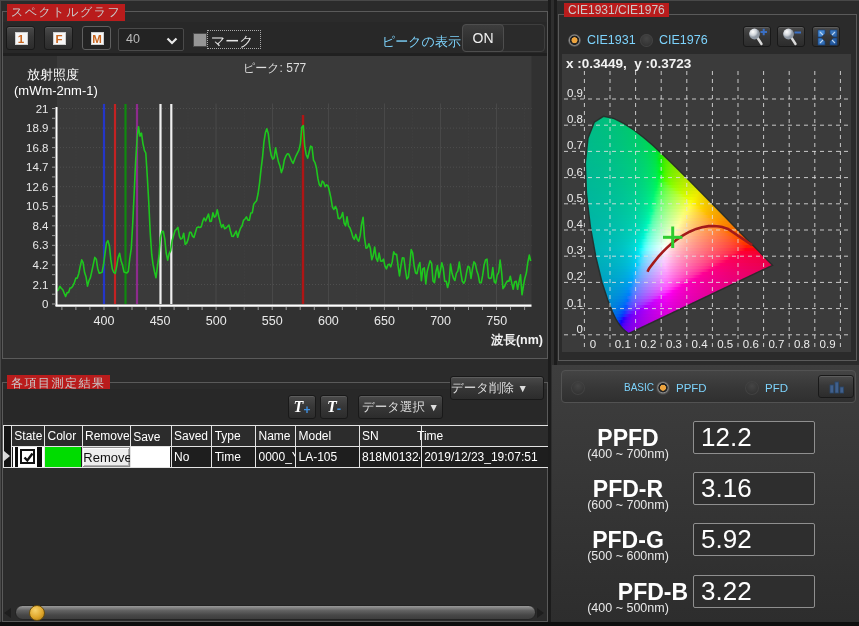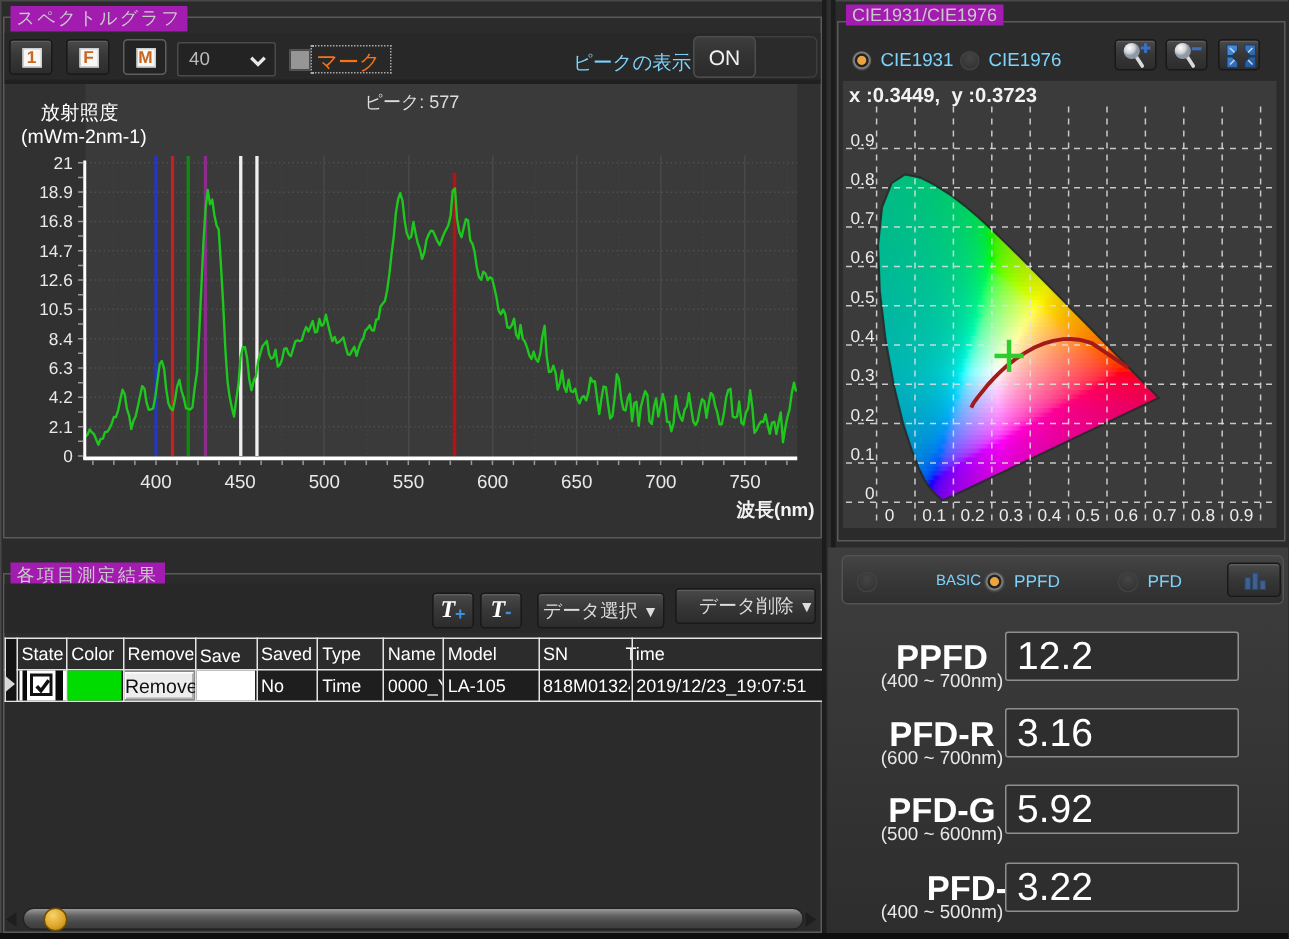--- a/index.html
+++ b/index.html
@@ -1,28 +1,28 @@
 <!DOCTYPE html>
 <html><head><meta charset="utf-8"><style>
 *{margin:0;padding:0;box-sizing:border-box}
 body{width:859px;height:626px;background:#2b2b2b;font-family:"Liberation Sans",sans-serif;position:relative;overflow:hidden}
 .abs{position:absolute}
 .gb{position:absolute;border:1px solid #5a5a5a}
-.gbt{position:absolute;background:#a21caf;color:#c9c9c9;font-size:12px;letter-spacing:1.5px;padding:0 4px;white-space:nowrap}
+.gbt{position:absolute;background:#b91c1c;color:#c9c9c9;font-size:12px;letter-spacing:1.5px;padding:0 4px;white-space:nowrap}
 .tbtn{position:absolute;background:linear-gradient(180deg,#4a4a4a,#383838 45%,#2c2c2c);border:1px solid #191919;border-radius:3px;box-shadow:inset 0 1px 0 #5d5d5d}
 .lsq{position:absolute;left:7.5px;top:5px;width:13px;height:13px;background:#f7f7f7;border:1px solid #cfcfcf;color:#c9661f;font-weight:bold;font-size:11.5px;text-align:center;line-height:12px}
 .txt{position:absolute;color:#7dd3fc;font-size:13px;white-space:nowrap}
 .radio{position:absolute;width:13px;height:13px;border-radius:50%}
 .r-on{background:radial-gradient(circle at 50% 48%,#eda43e 0 2.7px,#232323 3.3px 4.3px,#8a8a8a 5px,#444 6.5px)}
 .r-off{background:radial-gradient(circle at 50% 35%,#454545,#373737 55%,#2f2f2f 85%);box-shadow:0 0 0 1px #424242 inset}
 .vline{position:absolute;width:1.2px;background:#e3e3e3}
 .cell{position:absolute;color:#fff;font-size:12px;line-height:20px;white-space:nowrap;overflow:hidden}
 .mlab{position:absolute;width:150px;text-align:center;color:#fff;font-weight:bold;font-size:23px}
 .msub{position:absolute;width:150px;text-align:center;color:#e8e8e8;font-size:12.5px}
-.mbox{position:absolute;left:670px;width:156px;height:33px;border:1.2px solid #8f8f8f;border-radius:2px;background:#2e2e2e;color:#fff;font-size:26px;padding-left:7px;line-height:31px}
+.mbox{position:absolute;left:693px;width:122px;height:33px;border:1.2px solid #8f8f8f;border-radius:2px;background:#2e2e2e;color:#fff;font-size:26px;padding-left:7px;line-height:31px}
 </style></head><body>
 <div class="abs" style="left:0;top:0;width:859px;height:1px;background:#484848"></div>
 <div class="abs" style="left:0;top:0;width:1px;height:626px;background:#484848"></div>
 <div class="abs" style="left:3px;top:55px;width:544px;height:303px;background:#313131"></div>
 <div class="gb" style="left:2px;top:11px;width:546px;height:348px"></div>
 <div class="gbt" style="left:7px;top:4px">スペクトルグラフ</div>
 <div class="abs" style="left:3px;top:22px;width:544px;height:31px;background:#282828"></div>
 <div class="tbtn" style="left:6px;top:26px;width:29px;height:24px;">
     <div class="lsq">1</div>
   </div>
@@ -33,21 +33,21 @@
     <div class="lsq">M</div>
   </div>
 <div class="abs" style="left:118px;top:28px;width:66px;height:23px;background:#232323;border:1px solid #4a4a4a;border-radius:2px">
     <span style="position:absolute;left:7px;top:3px;font-size:12.5px;color:#b9b9b9">40</span>
     <svg style="position:absolute;right:5px;top:8px" width="12" height="8" viewBox="0 0 12 8">
       <path d="M1.5 1.5L6 6l4.5-4.5" fill="none" stroke="#e8e8e8" stroke-width="2.2"></path>
     </svg>
   </div>
 <div class="abs" style="left:207px;top:29.5px;width:54px;height:19.5px;border:1px dotted #aaa"></div>
 <div class="abs" style="left:193px;top:33px;width:14px;height:14px;background:#969696;border:1px solid #4a4a4a"></div>
-<div class="txt" style="left:211px;top:32.5px;font-size:14px;color:#f97316">マーク</div>
+<div class="txt" style="left:211px;top:32.5px;font-size:14px;color:#e5e5e5">マーク</div>
 <div class="txt" style="left:382px;top:33px">ピークの表示</div>
 <div class="abs" style="left:462px;top:24px;width:83px;height:27.5px;background:#2b2b2b;border:1px solid #3e3e3e;border-radius:4px"></div>
 <div class="abs" style="left:462px;top:24px;width:42px;height:27.5px;background:linear-gradient(180deg,#3d3d3d,#313131 55%,#2b2b2b);border:1px solid #4e4e4e;border-radius:4px;color:#f0f0f0;font-size:14px;text-align:center;line-height:26px">ON</div>
 <div class="abs" style="left:3px;top:53px;width:544px;height:2.5px;background:#202020"></div>
 <svg style="position:absolute;left:3px;top:55px" width="544" height="303" viewBox="3 55 544 303" font-family="'Liberation Sans',sans-serif">
     <rect x="57" y="56" width="474.5" height="249.5" fill="#3a3a3a"></rect>
     <line x1="76" y1="103.5" x2="76" y2="305" stroke="#414141" stroke-width="1" stroke-dasharray="1 2"></line>
     <line x1="132" y1="103.5" x2="132" y2="305" stroke="#414141" stroke-width="1" stroke-dasharray="1 2"></line>
     <line x1="188" y1="103.5" x2="188" y2="305" stroke="#414141" stroke-width="1" stroke-dasharray="1 2"></line>
     <line x1="244.5" y1="103.5" x2="244.5" y2="305" stroke="#414141" stroke-width="1" stroke-dasharray="1 2"></line>
@@ -162,21 +162,21 @@
     <text x="27" y="79" font-size="13" fill="#fff">放射照度</text>
     <text x="14" y="95" font-size="13" fill="#fff">(mWm-2nm-1)</text>
     <text x="243" y="72" font-size="12" fill="#ddd">ピーク: 577</text>
   </svg>
 <div class="gb" style="left:2px;top:382px;width:546px;height:240px"></div>
 <div class="gbt" style="left:7px;top:375px">各項目測定結果</div>
 <div class="abs" style="left:3px;top:389px;width:544px;height:33px;background:#282828"></div>
 <div class="tbtn" style="left:288px;top:395px;width:28px;height:24px;text-align:center"><span style="font-family:'Liberation Serif',serif;font-style:italic;font-weight:bold;color:#fff;font-size:16px;line-height:22px">T</span><span style="color:#3f8fdf;font-weight:bold;font-size:12px;vertical-align:-2px">+</span></div>
 <div class="tbtn" style="left:320px;top:395px;width:28px;height:24px;text-align:center"><span style="font-family:'Liberation Serif',serif;font-style:italic;font-weight:bold;color:#fff;font-size:16px;line-height:22px">T</span><span style="color:#3f8fdf;font-weight:bold;font-size:13px;vertical-align:-1px">-</span></div>
 <div class="tbtn" style="left:358px;top:395px;width:85px;height:24px;color:#ddd;font-size:12.5px;text-align:center;line-height:23px">データ選択 <span style="font-size:10.5px">▼</span></div>
-<div class="tbtn" style="left:450px;top:392px;width:94px;height:24px;color:#ddd;font-size:12.5px;text-align:right;line-height:23px">データ削除 <span style="font-size:10.5px">▼</span></div>
+<div class="tbtn" style="left:450px;top:376px;width:94px;height:24px;color:#ddd;font-size:12.5px;text-align:left;line-height:23px">データ削除 <span style="font-size:10.5px">▼</span></div>
 <div class="abs" style="left:2.5px;top:424.5px;width:545px;height:21.5px;background:#2c2c2c"></div>
 <div class="abs" style="left:2.5px;top:446px;width:545px;height:22.1px;background:#1e1e1e"></div>
 <div class="abs" style="left:2.5px;top:424.5px;width:545px;height:1.2px;background:#e3e3e3"></div>
 <div class="abs" style="left:2.5px;top:445.8px;width:545px;height:1.2px;background:#e3e3e3"></div>
 <div class="abs" style="left:2.5px;top:467px;width:545px;height:1.3px;background:#e3e3e3"></div>
 <div class="cell" style="left:14.3px;top:425.8px;width:29.2px">State</div>
 <div class="cell" style="left:47.5px;top:425.8px;width:33.5px">Color</div>
 <div class="cell" style="left:85.0px;top:425.8px;width:44.2px">Remove</div>
 <div class="cell" style="left:133.2px;top:427px;width:36.8px">Save</div>
 <div class="cell" style="left:174.0px;top:425.8px;width:36.7px">Saved</div>

